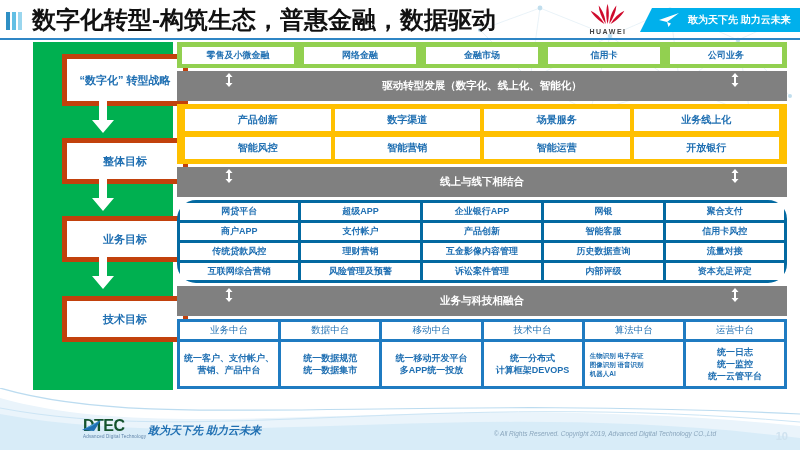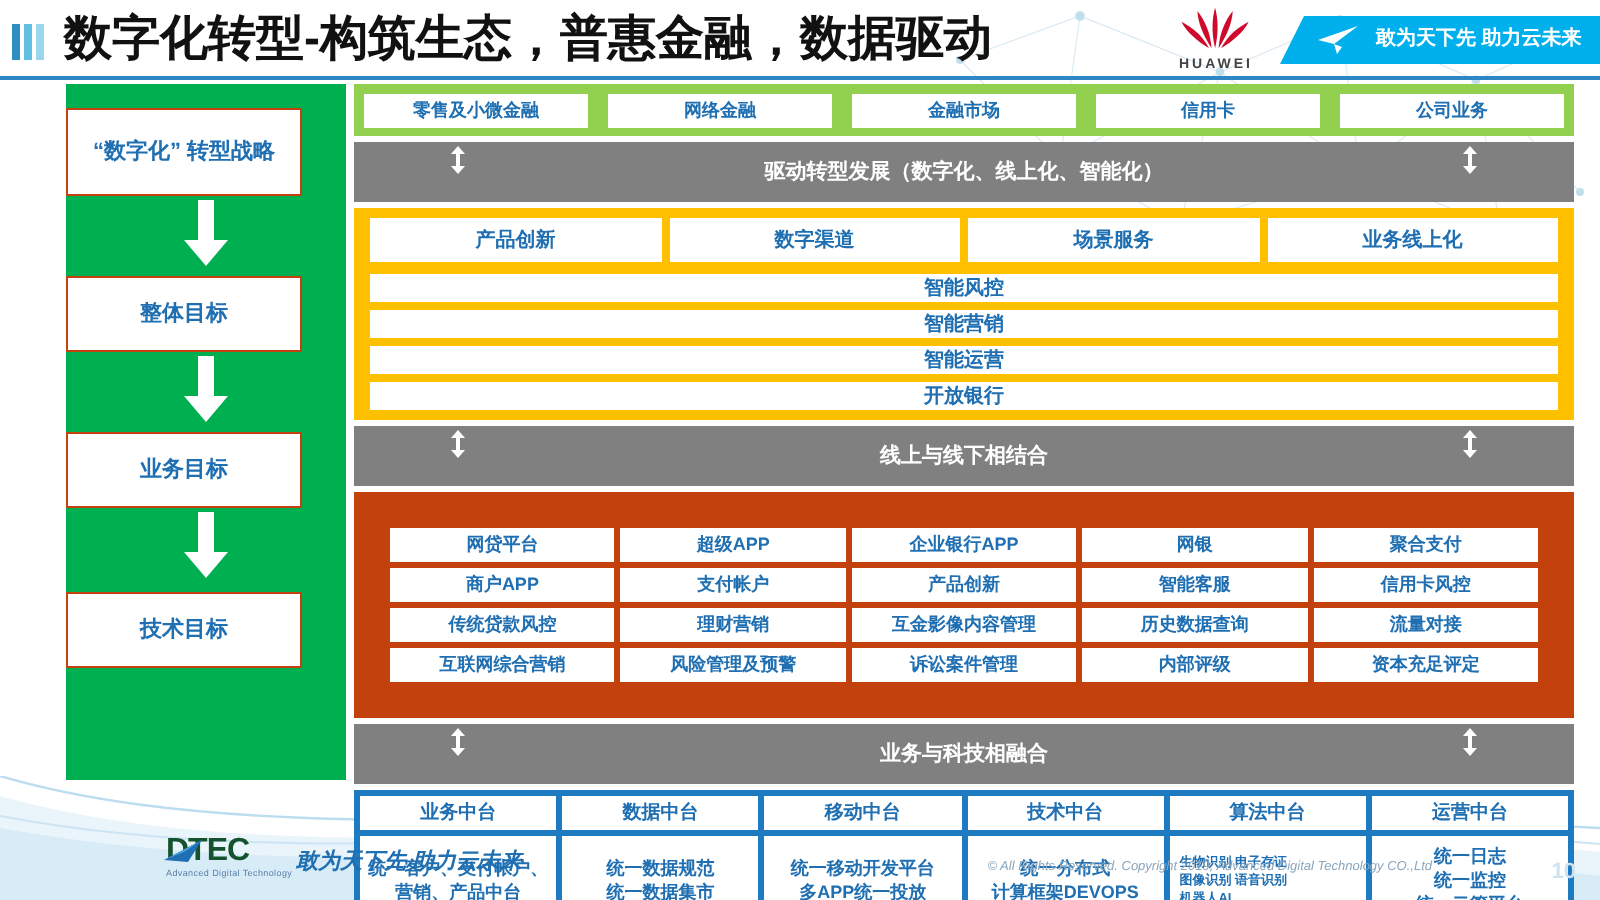--- a/index.html
+++ b/index.html
@@ -32,21 +32,21 @@
   .ribbon{position:absolute;left:640px;top:8px;width:160px;height:24px;
           background:#00b0ec;clip-path:polygon(12px 0,100% 0,100% 100%,0 100%);}
   .ribbon .plane{position:absolute;left:18px;top:4px;}
   .ribbon .rb-text{position:absolute;left:48px;top:0;line-height:24px;color:#fff;font-size:10px;font-weight:bold;white-space:nowrap;}
 
   
   .stage{position:absolute;left:0;top:40px;width:800px;height:360px;}
 
   
   .leftcol{position:absolute;left:33px;top:2px;width:140px;height:348px;background:#00B050;}
-  .lc-box{position:absolute;left:0;width:116px;background:#fff;border:1px solid #c2410c;
+  .lc-box{position:absolute;left:29px;width:116px;background:#fff;border:5px solid #c2410c;
           display:flex;align-items:center;justify-content:center;text-align:center;
           color:#1F6FB2;font-size:11px;font-weight:bold;line-height:14px;}
   .lc-arrow{position:absolute;left:57px;width:26px;height:34px;}
 
   
   .rightcol{position:absolute;left:177px;top:2px;width:610px;}
 
   .greenbar{width:610px;height:26px;background:#92D050;display:flex;align-items:center;
             justify-content:space-around;padding:0;box-sizing:border-box;}
   .greenbar .cell{background:#fff;height:17px;flex:1;margin:0 5px;display:flex;align-items:center;
@@ -54,34 +54,34 @@
 
   .graybar{width:610px;height:30px;background:#808080;position:relative;display:flex;
            align-items:center;justify-content:center;margin-top:3px;}
   .graybar .gb-text{color:#fff;font-size:10.5px;font-weight:bold;white-space:nowrap;}
   .graybar .dblarrow{position:absolute;top:2px;width:8px;height:14px;}
   .graybar .dblarrow.l{left:48px;}
   .graybar .dblarrow.r{right:48px;}
 
   .orangepanel{width:610px;background:#FFC000;margin-top:3px;padding:5px 8px;box-sizing:border-box;}
   .orow{display:flex;gap:4px;}
-  .orow + .orow{margin-top:6px;flex-direction:column;}
+  .orow + .orow{margin-top:6px;}
   .orow .cell{flex:1;background:#fff;height:22px;display:flex;align-items:center;justify-content:center;
               color:#1F6FB2;font-size:10px;font-weight:bold;white-space:nowrap;}
 
-  .bluepanel{width:610px;background:#c2410c;margin-top:3px;padding:18px;box-sizing:border-box;}
+  .bluepanel{width:610px;background:#0369a1;margin-top:3px;padding:3px;box-sizing:border-box;border-radius:19px;}
   .brow{display:flex;gap:3px;}
   .brow + .brow{margin-top:3px;}
   .brow .cell{flex:1;background:#fff;height:17px;display:flex;align-items:center;justify-content:center;
               color:#1F6FB2;font-size:9px;font-weight:bold;white-space:nowrap;}
 
   .darkbluepanel{width:610px;background:#1F7BC1;margin-top:3px;padding:3px;box-sizing:border-box;display:flex;gap:3px;}
   .dbcol{flex:1;display:flex;flex-direction:column;gap:3px;}
   .dbcol .head{background:#fff;height:17px;display:flex;align-items:center;justify-content:center;
-               color:#1F6FB2;font-size:9.5px;font-weight:bold;white-space:nowrap;}
+               color:#1F6FB2;font-size:9.5px;font-weight:normal;white-space:nowrap;}
   .dbcol .body{background:#fff;height:44px;display:flex;align-items:center;justify-content:center;
                text-align:center;color:#1F6FB2;font-size:9px;font-weight:bold;line-height:12px;padding:0 3px;
                box-sizing:border-box;white-space:pre-line;}
   .dbcol .body.small{font-size:6.5px;line-height:9px;text-align:left;justify-content:flex-start;padding-left:5px;}
 
   
   .footer{position:absolute;left:0;bottom:0;width:800px;height:50px;}
   .dtec{position:absolute;left:83px;bottom:10px;width:85px;}
   .dtec .dt-main{font-size:16px;font-weight:bold;color:#14532d;letter-spacing:-.5px;line-height:16px;
                  font-family:"Liberation Sans",sans-serif;}

